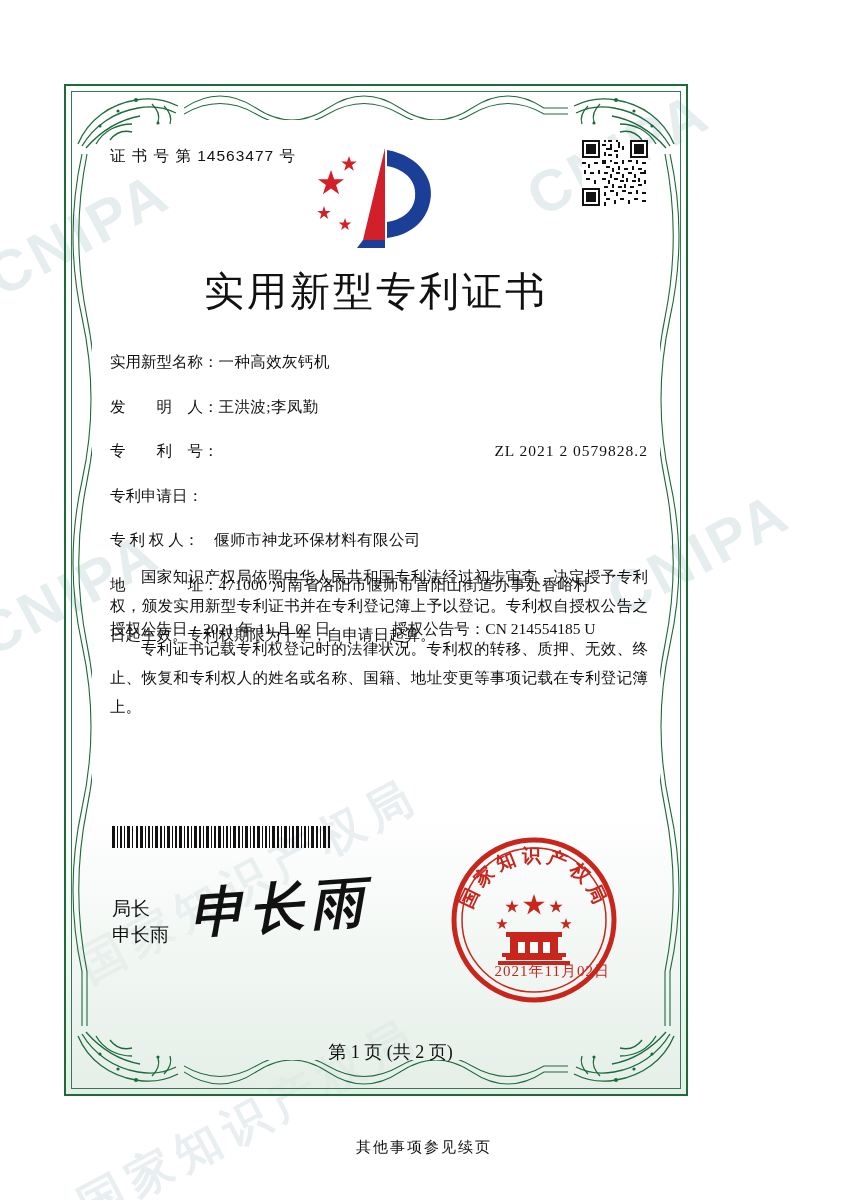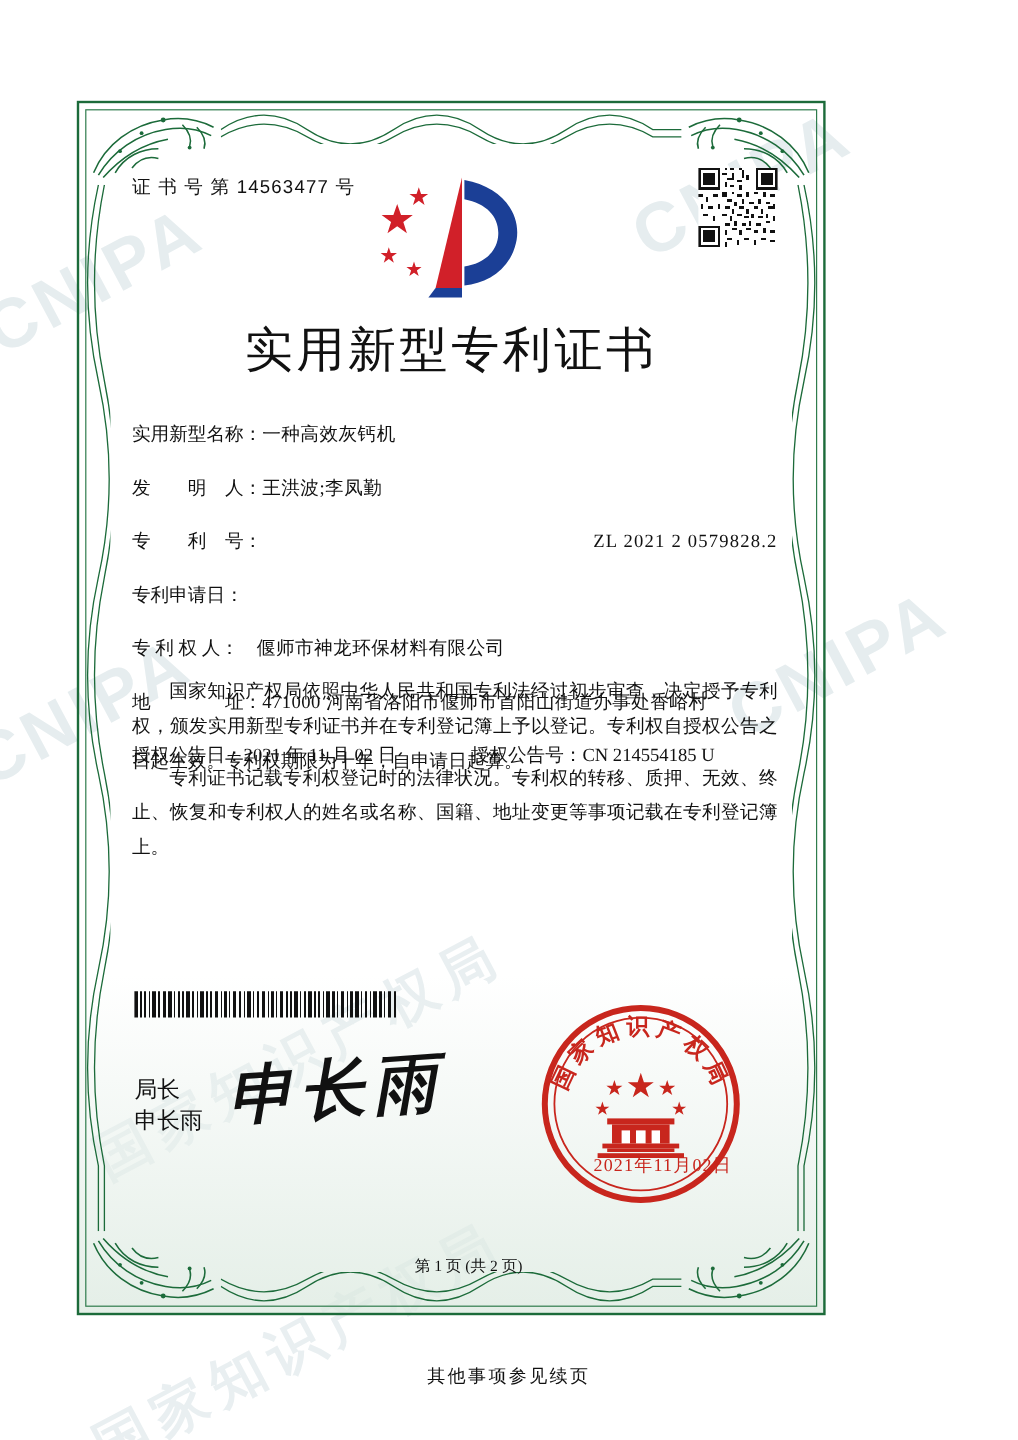--- a/index.html
+++ b/index.html
@@ -233,21 +233,21 @@
     color: #c8261d;
     letter-spacing: 1px;
   }
 
   .page-no {
     position: absolute;
     left: 0;
     right: 0;
     bottom: 32px;
     text-align: center;
-    font-size: 13px;
+    font-size: 18px;
     color: #111;
     padding-left: 29px;
   }
 
   .footer-note {
     position: absolute;
     left: 0;
     right: 0;
     top: 1138px;
     text-align: center;

